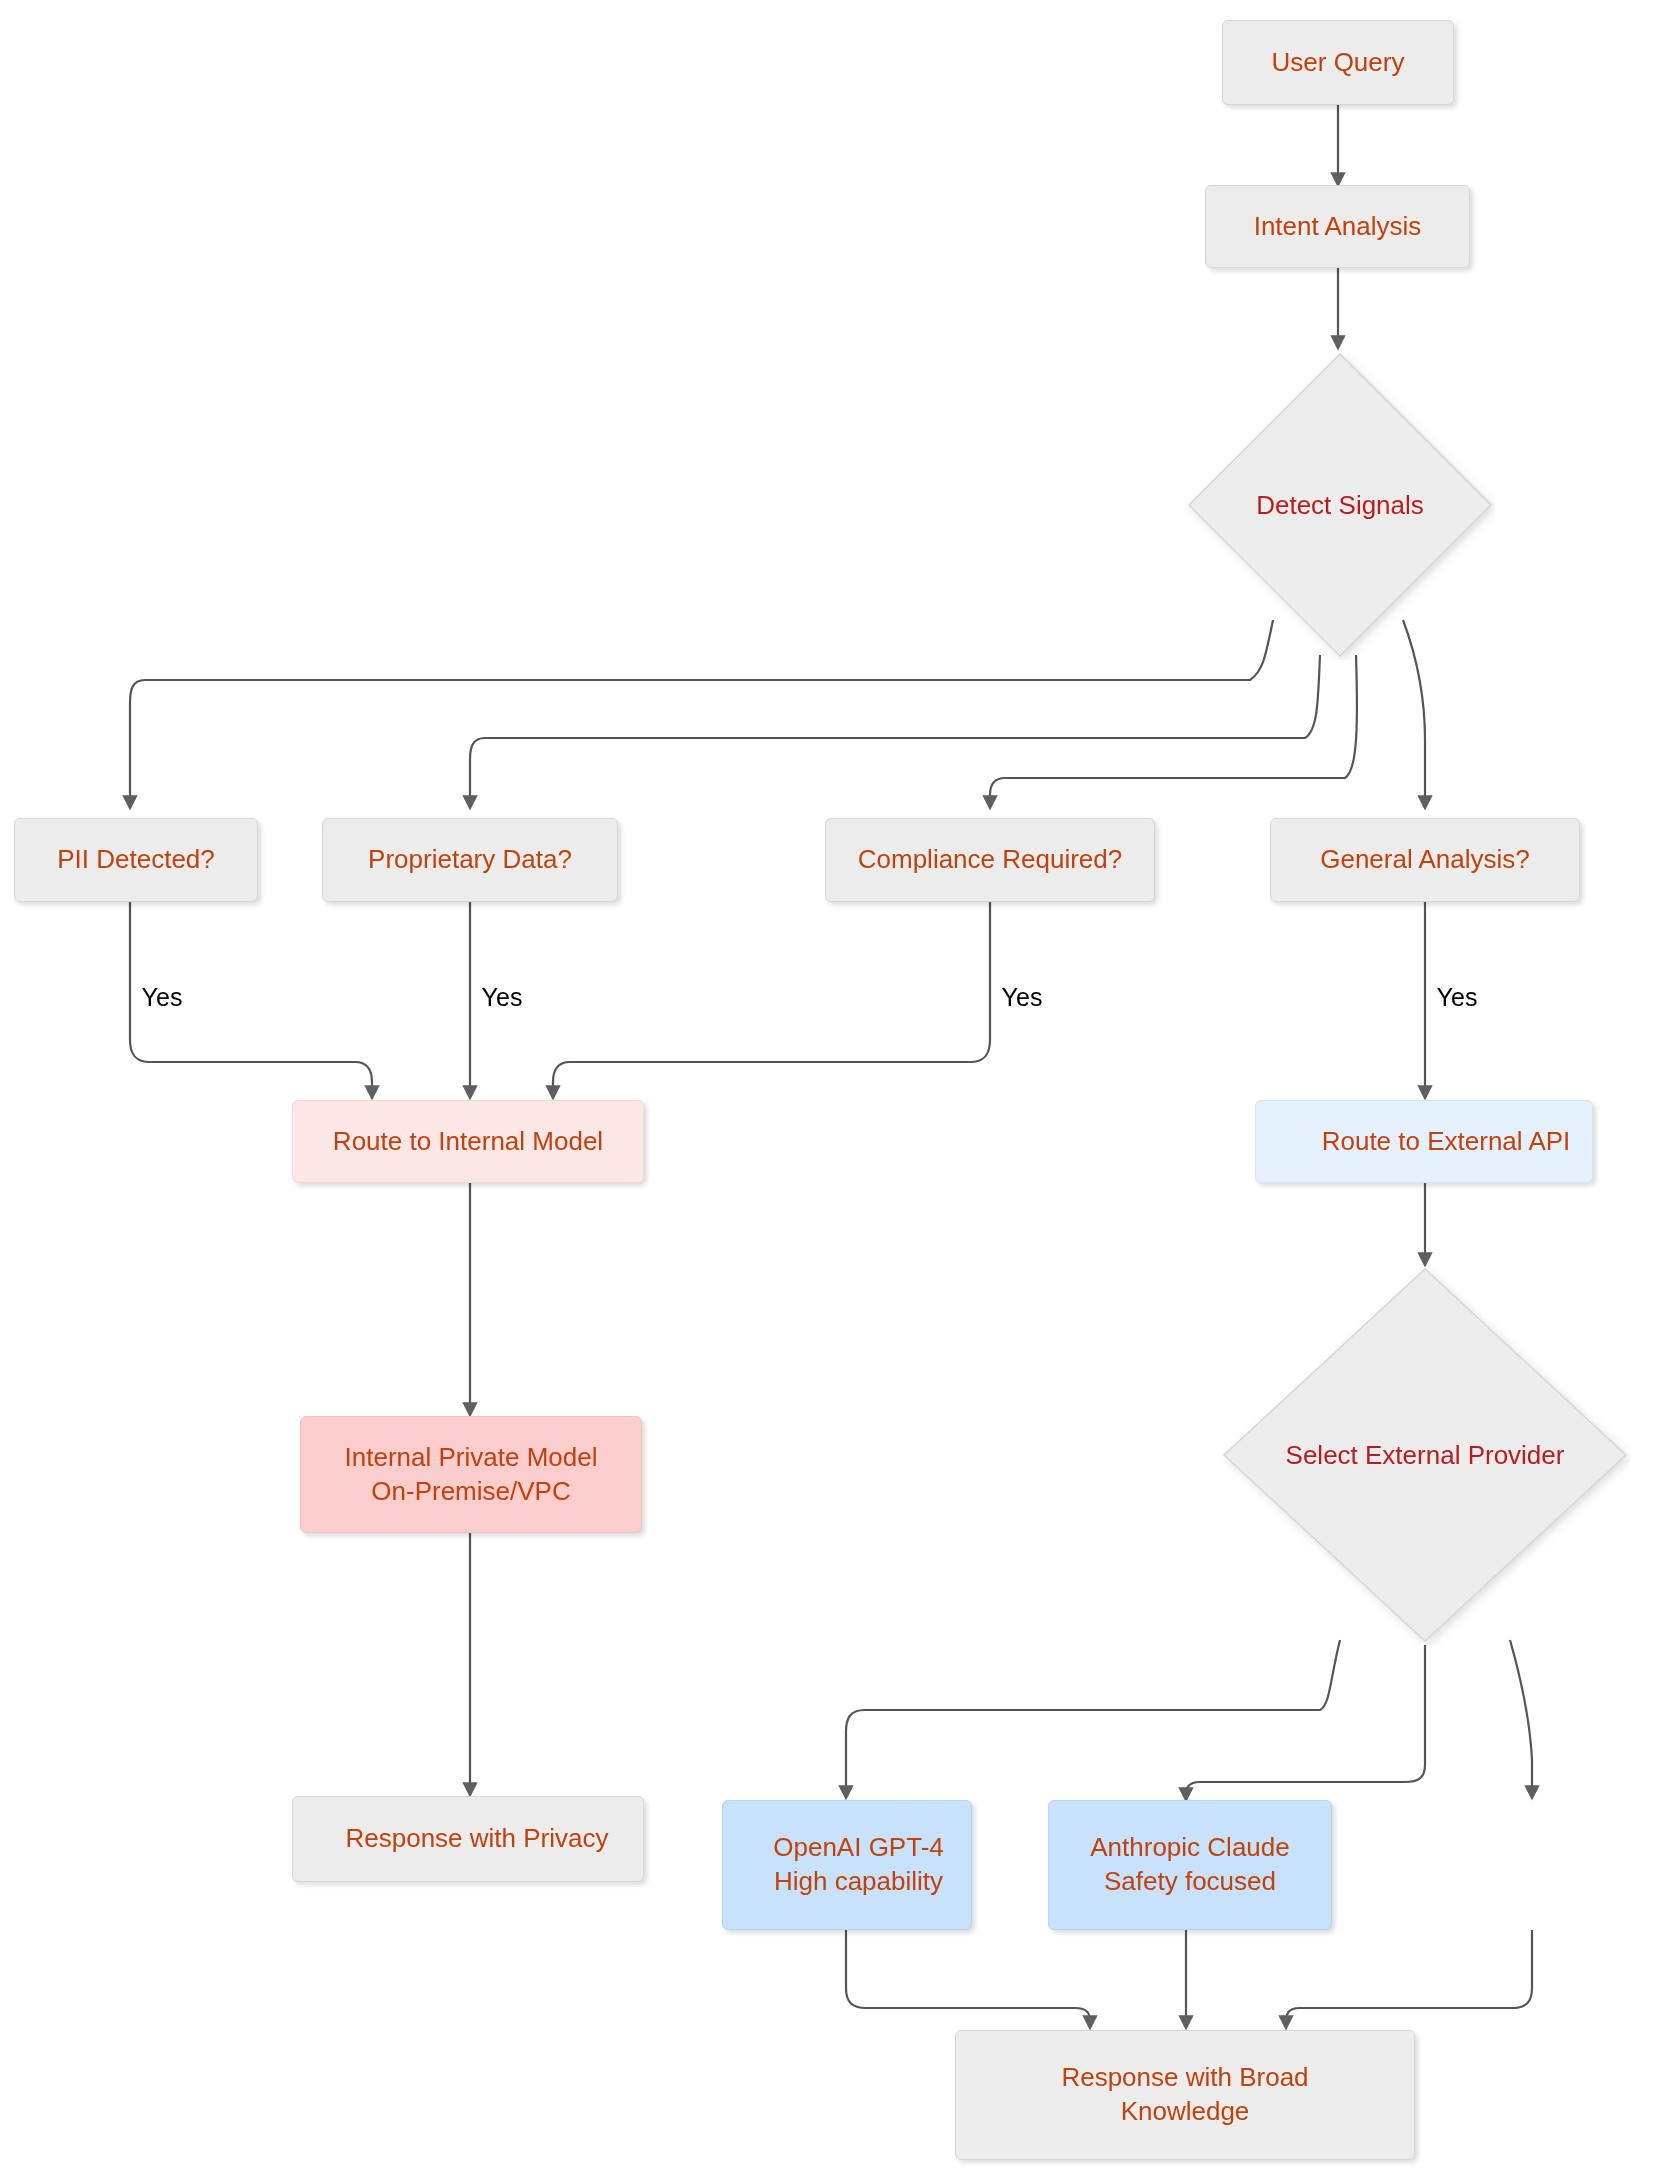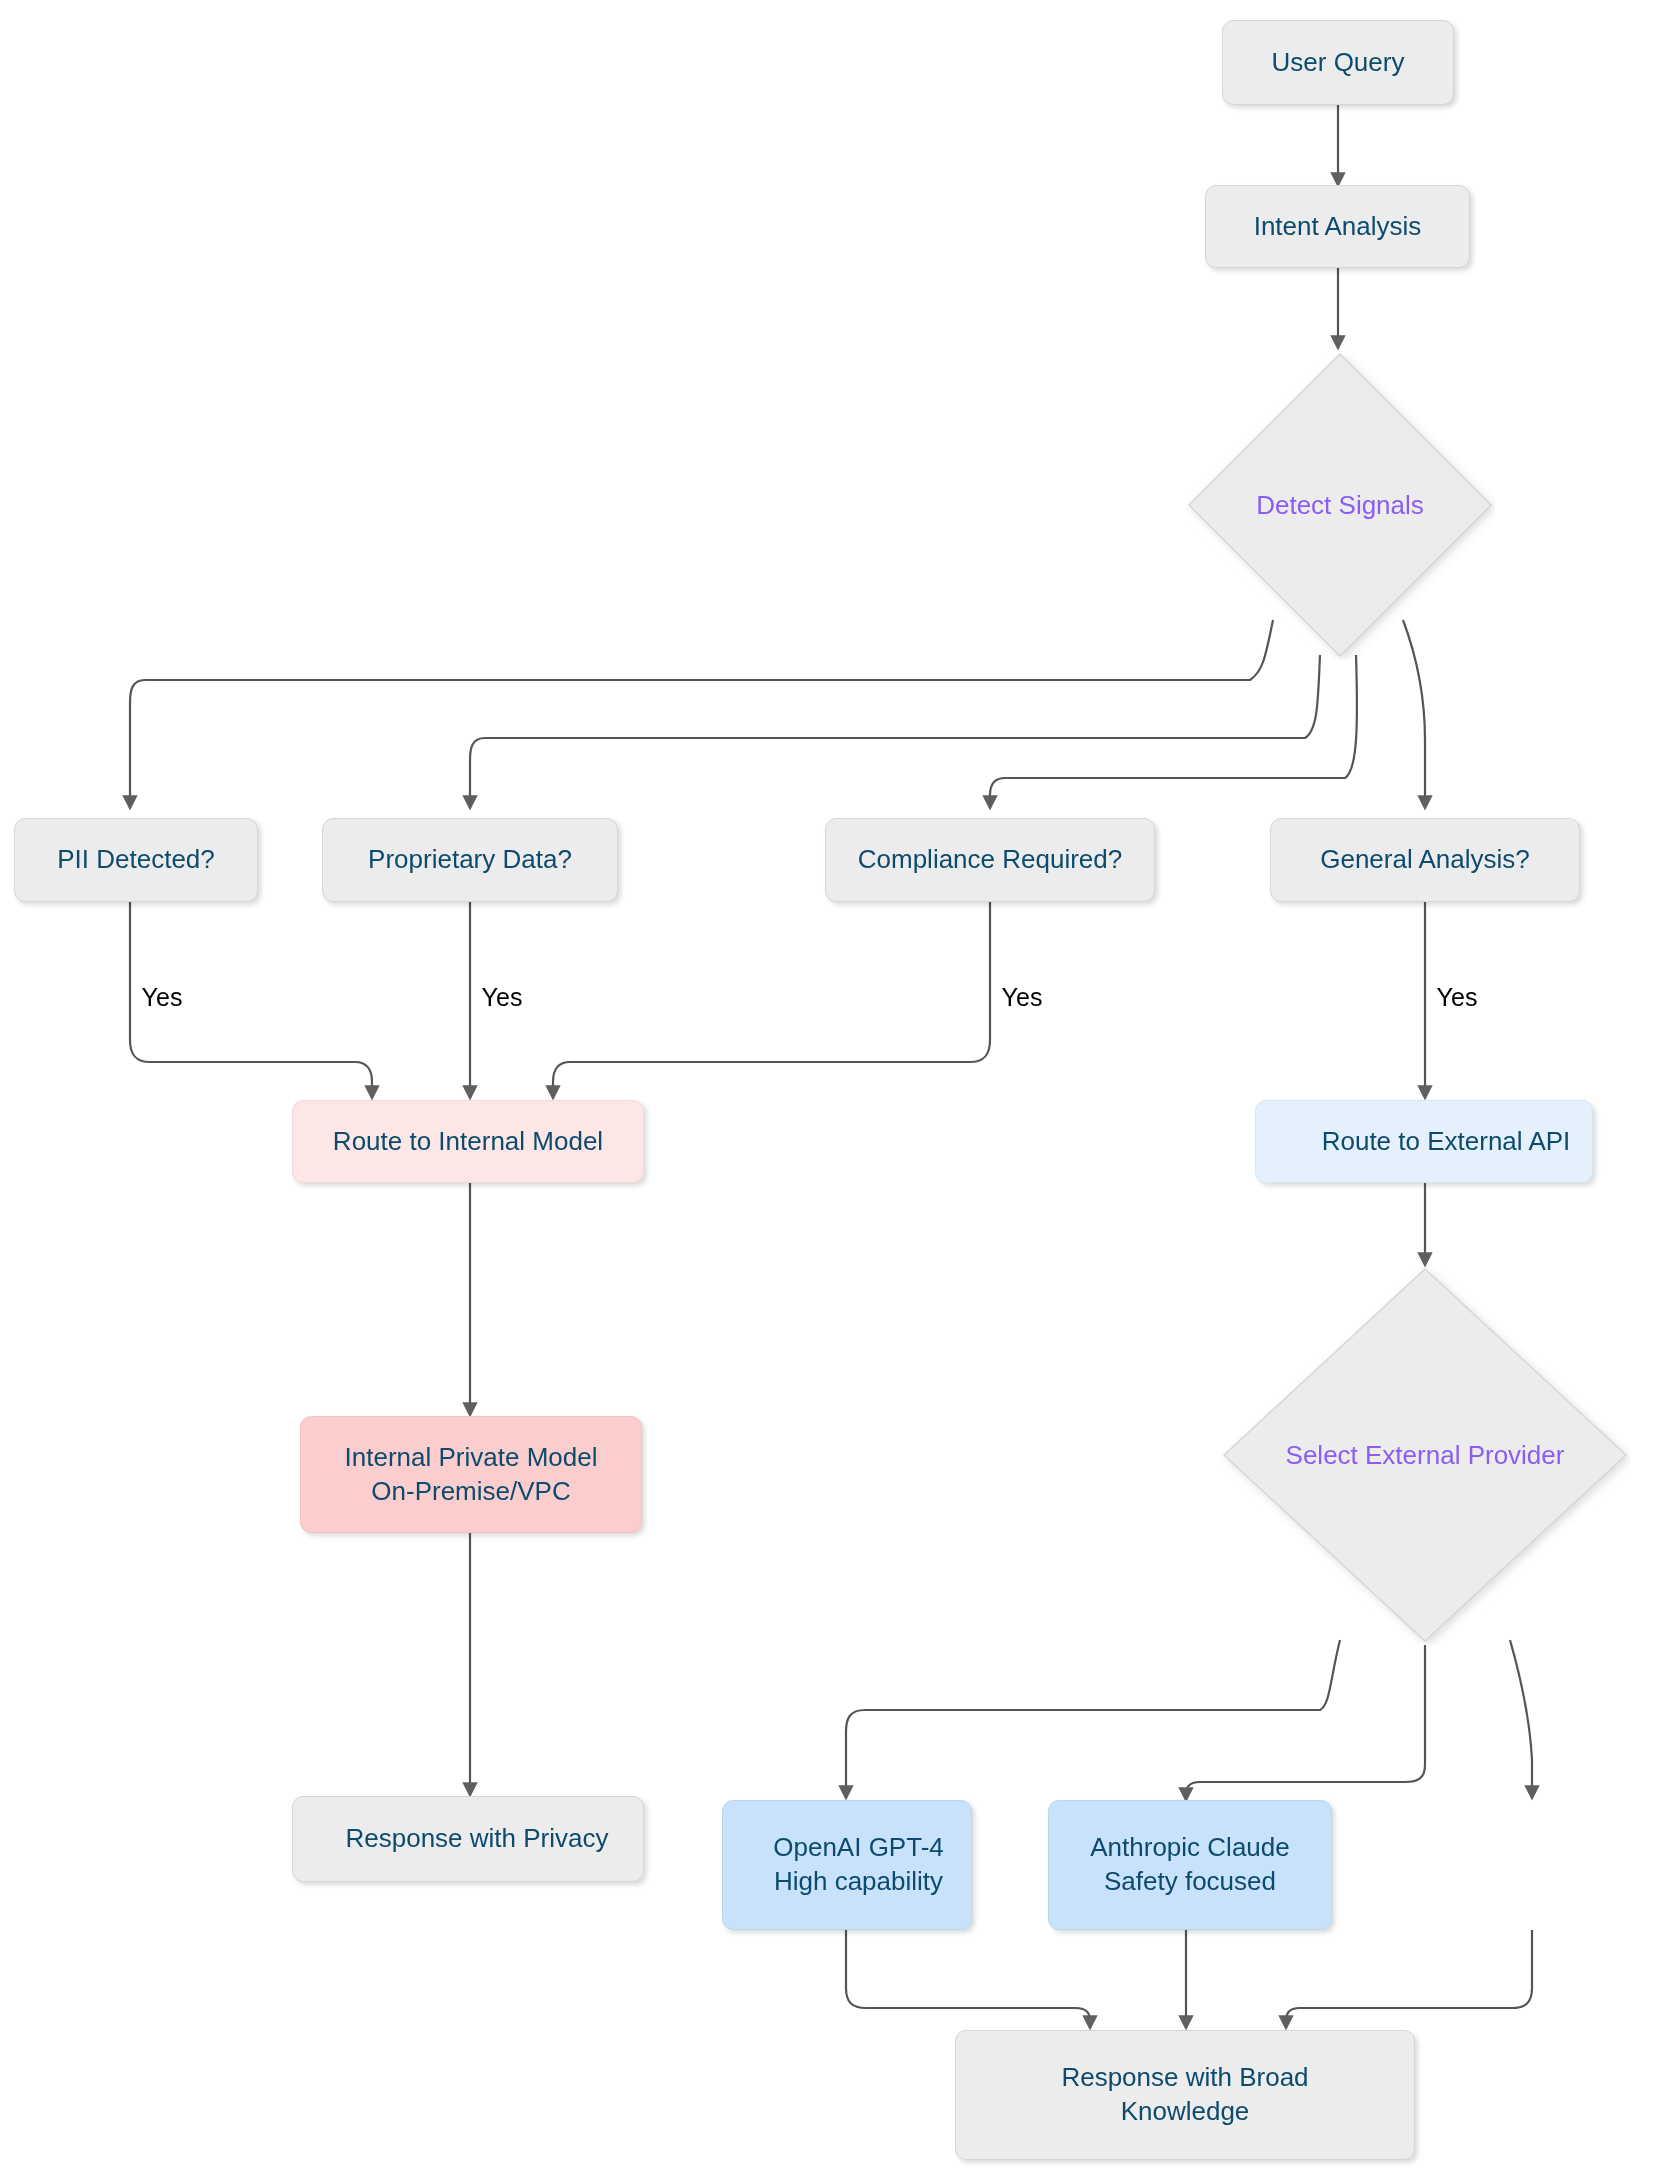--- a/index.html
+++ b/index.html
@@ -25,25 +25,25 @@
     height: 2178px;
     pointer-events: none;
   }
   .node {
     position: absolute;
     box-sizing: border-box;
     display: flex;
     align-items: center;
     justify-content: center;
     text-align: center;
-    color: #0c4a6e;
+    color: #c2410c;
     font-size: 26px;
     line-height: 1.30;
     border: 1px solid #d6d6d6;
-    border-radius: 11px;
+    border-radius: 6px;
     box-shadow: 3px 3px 5px rgba(0,0,0,0.14);
   }
   .node.process {
     background: #ececec;
   }
   .node.pink-light {
     background: #fce6e6;
     border-color: #f2d8d8;
   }
   .node.pink-strong {
@@ -74,21 +74,21 @@
   .diamond-text {
     position: absolute;
     left: 0;
     top: 0;
     width: 100%;
     height: 100%;
     display: flex;
     align-items: center;
     justify-content: center;
     font-size: 26px;
-    color: #8b5cf6;
+    color: #b91c1c;
     white-space: nowrap;
     text-align: right;
   }
   .edge-label {
     position: absolute;
     font-size: 25px;
     color: #000000;
     background: #ffffff;
     padding: 1px 6px;
     transform: translate(-50%, -50%);

